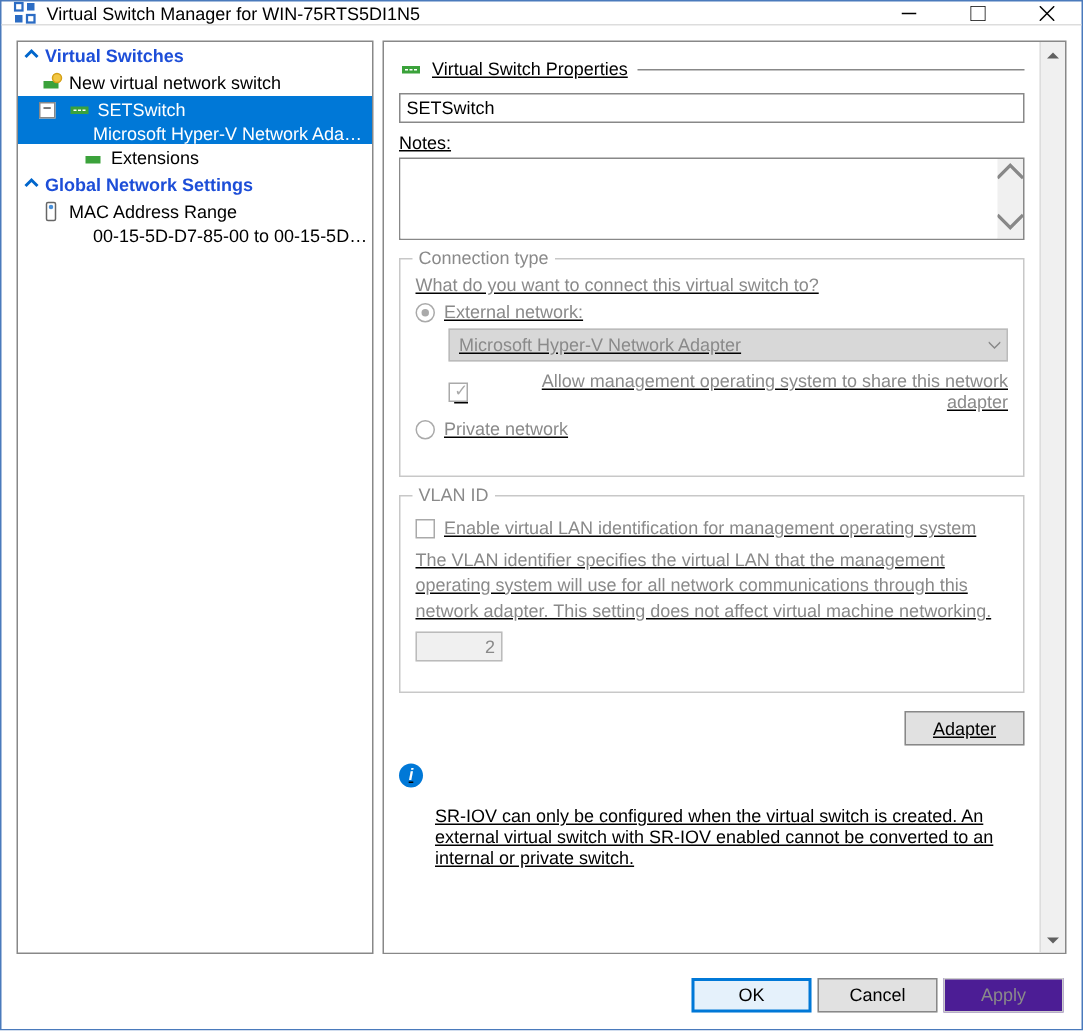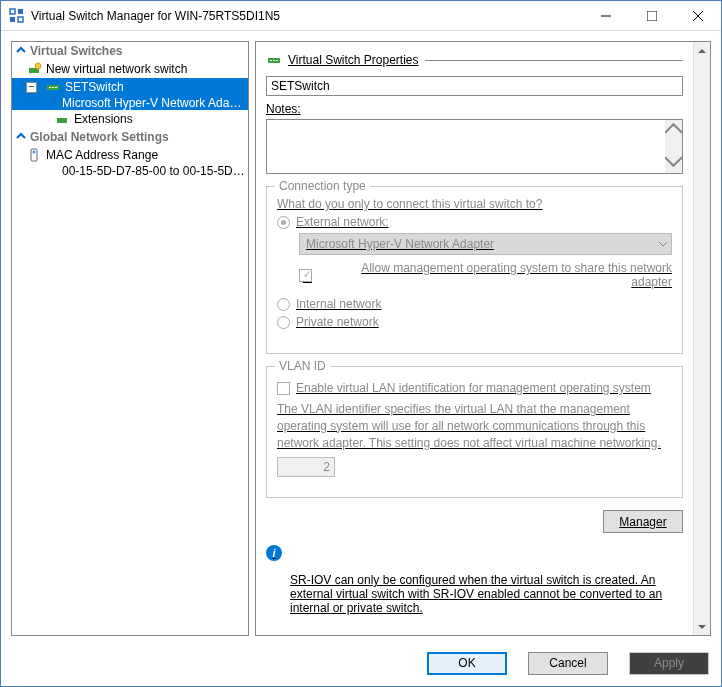--- a/index.html
+++ b/index.html
@@ -12,21 +12,21 @@
   }
   .window {
     width: 722px;
     height: 687px;
     border: 1px solid #4a7abc;
     display: flex;
     flex-direction: column;
     background: #fff;
   }
   .titlebar {
-    height: 30px;
+    height: 16px;
     display: flex;
     align-items: center;
     border-bottom: 1px solid #ddd;
     padding: 0 0 0 8px;
   }
   .titlebar .app-icon {
     width: 16px; height: 16px;
     margin-right: 6px;
   }
   .titlebar .title {
@@ -83,21 +83,21 @@
     color: #606060;
   }
   .scrollbar .track { flex: 1; }
   .scrollbar .arrow svg { width: 8px; height: 8px; }
 
   .tree-header {
     display: flex;
     align-items: center;
     gap: 4px;
     padding: 2px 4px;
-    color: #737373;
+    color: #1d4ed8;
     font-weight: bold;
   }
   .tree-header .expander {
     width: 10px;
     color: #0066cc;
   }
   .tree-item {
     display: flex;
     align-items: center;
     gap: 4px;
@@ -264,21 +264,21 @@
     font-size: 12px;
     padding: 0 12px;
     cursor: pointer;
   }
   .btn.primary {
     border: 2px solid #0078d7;
     background: #e5f1fb;
   }
   .btn.disabled {
     color: #aaa;
-    background: #404040;
+    background: #4c1d95;
     border-color: #ccc;
   }
   .info-row {
     display: flex;
     gap: 8px;
     margin-top: 12px;
     align-items: flex-start;
   }
   .info-icon {
     width: 16px; height: 16px;
@@ -289,21 +289,21 @@
     font-weight: bold;
     display: flex; align-items: center; justify-content: center;
     font-size: 11px;
     flex-shrink: 0;
   }
   .footer {
     height: 40px;
     display: flex;
     justify-content: flex-end;
     align-items: center;
-    gap: 21px;
+    gap: 4px;
     padding: 0 12px 6px 0;
   }
 </style>
 </head>
 <body>
 
 <div class="window">
   <div class="titlebar">
     <svg class="app-icon" viewBox="0 0 16 16">
       <rect x="1" y="1" width="5" height="5" fill="none" stroke="#2b6cc4" stroke-width="1.5"></rect>
@@ -414,64 +414,60 @@
             <div style="flex:1"></div>
             <div class="arrow"><svg viewBox="0 0 8 8">
                   <path d="M0 2 L4 6 L8 2" fill="none" stroke="#888"></path>
                 </svg></div>
           </div>
         </div>
 
         
         <div class="group disabled">
           <span class="legend">Connection type</span>
-          <div>What do you only to connect this virtual switch to?</div>
+          <div>What do you want to connect this virtual switch to?</div>
 
           <div class="radio-row">
             <span class="radio checked"></span>
             <span>External network:</span>
           </div>
 
           <div class="combo" style="width:calc(100% - 22px);">
             <span>Microsoft Hyper-V Network Adapter</span>
             <span class="drop">
               <svg width="8" height="8" viewBox="0 0 8 8">
                   <path d="M0 2 L4 6 L8 2" fill="none" stroke="#888"></path>
                 </svg>
             </span>
           </div>
 
           <div class="check-row indent-check">
             <span class="chk checked"></span>
             <span>Allow management operating system to share this network adapter</span>
           </div>
 
-          <div class="radio-row" style="margin-top:8px">
-            <span class="radio"></span>
-            <span>Internal network</span>
-          </div>
           <div class="radio-row">
             <span class="radio"></span>
             <span>Private network</span>
           </div>
         </div>
 
         
         <div class="group disabled">
           <span class="legend">VLAN ID</span>
           <div class="check-row">
             <span class="chk"></span>
             <span>Enable virtual LAN identification for management operating system</span>
           </div>
           <div class="vlan-text">The VLAN identifier specifies the virtual LAN that the management operating system will use for all network communications through this network adapter. This setting does not affect virtual machine networking.</div>
           <input class="vlan-input" disabled="" value="2" style="">
         </div>
 
         <div class="remove-row">
-          <button class="btn">Manager</button>
+          <button class="btn">Adapter</button>
         </div>
 
         <div class="info-row">
           <div class="info-icon">i</div>
           <div style="flex:1;margin-top:28px;">SR-IOV can only be configured when the virtual switch is created. An external virtual switch with SR-IOV enabled cannot be converted to an internal or private switch.</div>
         </div>
 
       </div>
       <div class="scrollbar">
         <div class="arrow">

